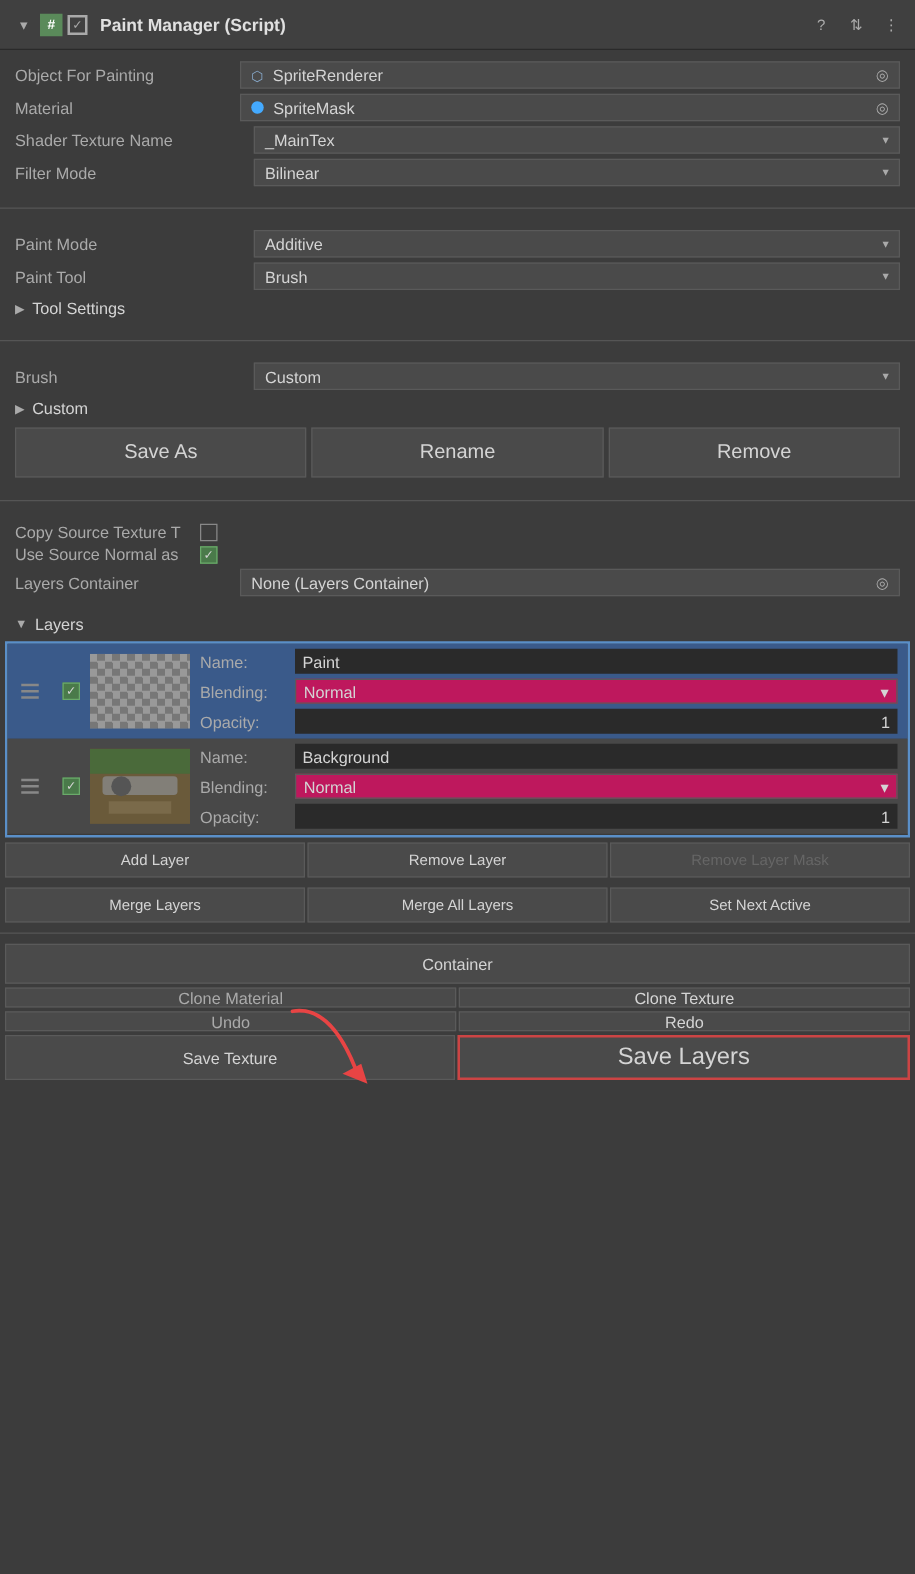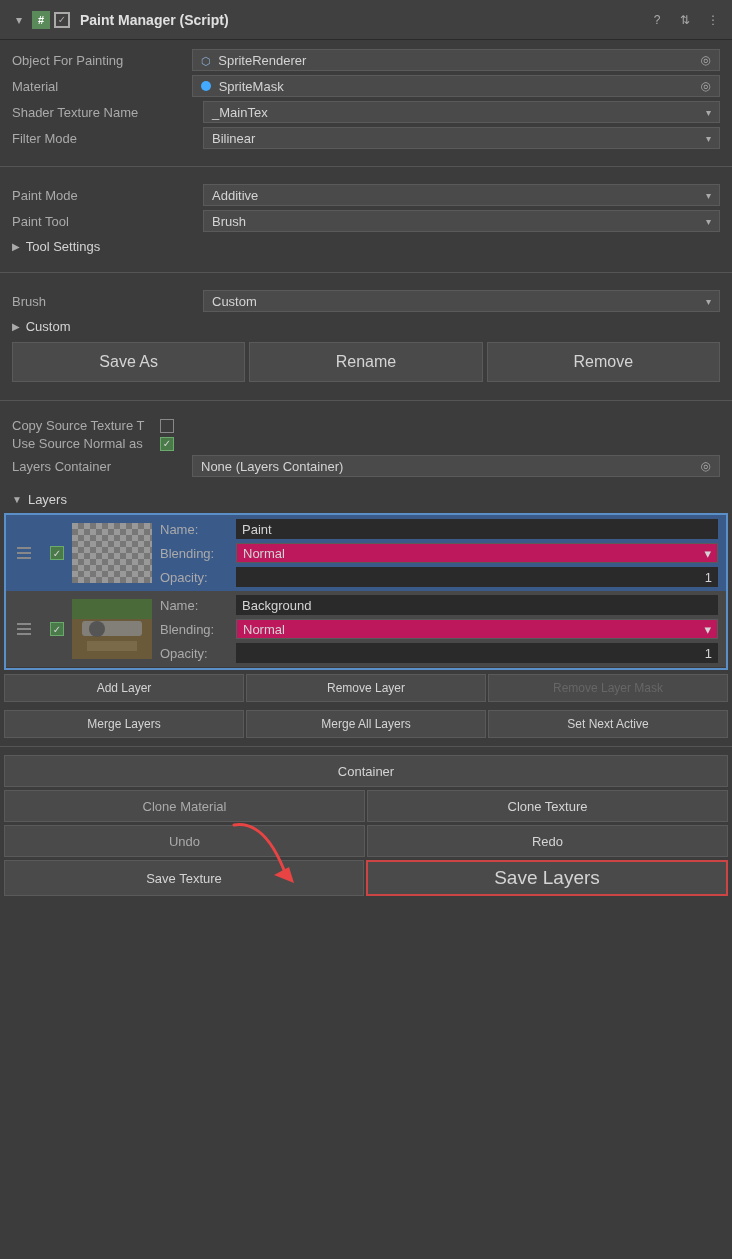--- a/index.html
+++ b/index.html
@@ -343,21 +343,21 @@
     }
     .half-btn {
       background: #4a4a4a;
       border: 1px solid #5a5a5a;
       color: #aaaaaa;
       padding: 6px;
       font-size: 13px;
       cursor: pointer;
       flex: 1;
       text-align: center;
-      height: 32px;
+      height: 16px;
       display: flex;
       align-items: center;
       justify-content: center;
     }
     .half-btn.active {
       color: #d4d4d4;
     }
     .save-layers-btn {
       background: #4a4a4a;
       border: 2px solid #cc4444;

